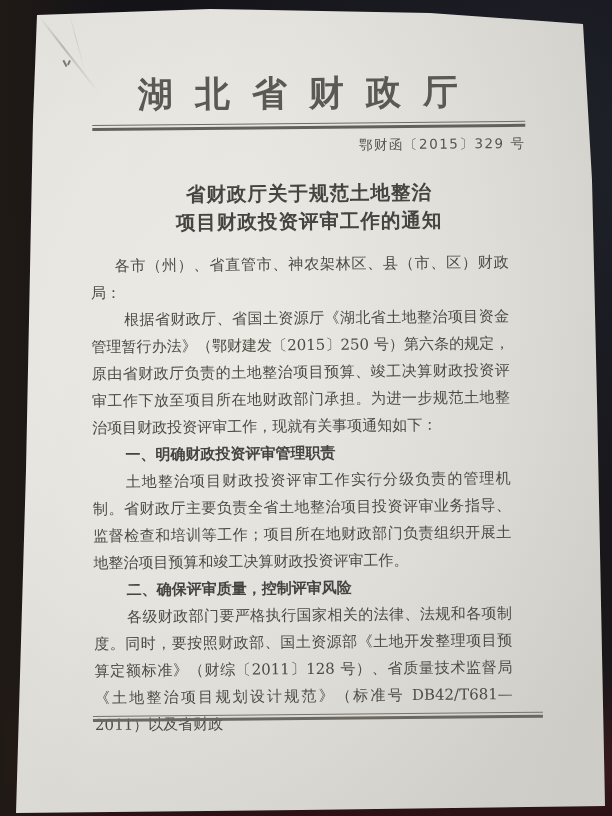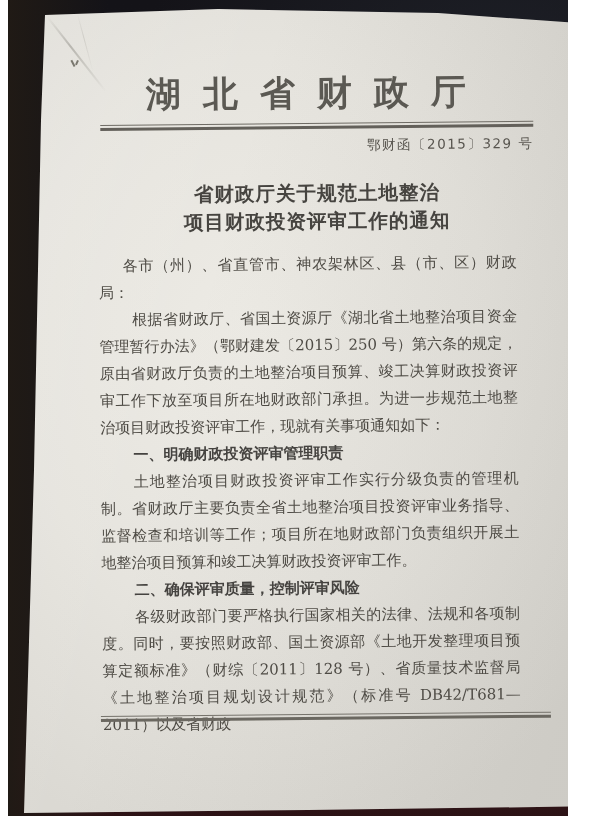--- a/index.html
+++ b/index.html
@@ -1,26 +1,25 @@
 <!DOCTYPE html>
 <html><head>
 <meta charset="utf-8">
 <style>
   html,body{margin:0;padding:0;}
   body{
     width:612px;height:816px;overflow:hidden;
     font-family:"DejaVu Serif","Liberation Serif",serif;
   }
   .scene{
-    position:relative;width:560px;height:816px;overflow:hidden;
+    position:relative;width:612px;height:816px;overflow:hidden;
     background:
       radial-gradient(circle at 88% 18%, rgba(40,46,56,.55) 0%, rgba(40,46,56,0) 45%),
       linear-gradient(90deg, #201a15 0%, rgba(32,26,21,0) 18%),
       linear-gradient(180deg, #141318 0%, #17161b 55%, #1b171a 82%, #36191c 94%, #2c1215 100%);
-    margin-left: 8px;
   }
   .paper{
     position:absolute;inset:0;
     clip-path:polygon(37px 15px, 210px 9px, 430px 13px, 583px 24px, 592px 180px, 597px 400px, 605px 806px, 300px 810px, 16px 813px, 26px 470px, 33px 120px);
     background:
       linear-gradient(105deg, rgba(255,255,255,.14) 0%, rgba(255,255,255,0) 35%, rgba(110,108,102,.12) 96%),
       radial-gradient(ellipse 430px 520px at 44% 42%, #edebe5 0%, #e6e4de 55%, #dbd9d3 100%);
   }
   .crease{position:absolute;background:linear-gradient(90deg, rgba(130,128,120,0) 0%, rgba(130,128,120,.45) 40%, rgba(130,128,120,0) 100%);}
   .crease.c1{left:40px;top:16px;width:95px;height:2px;transform:rotate(52deg);transform-origin:0 0;}

